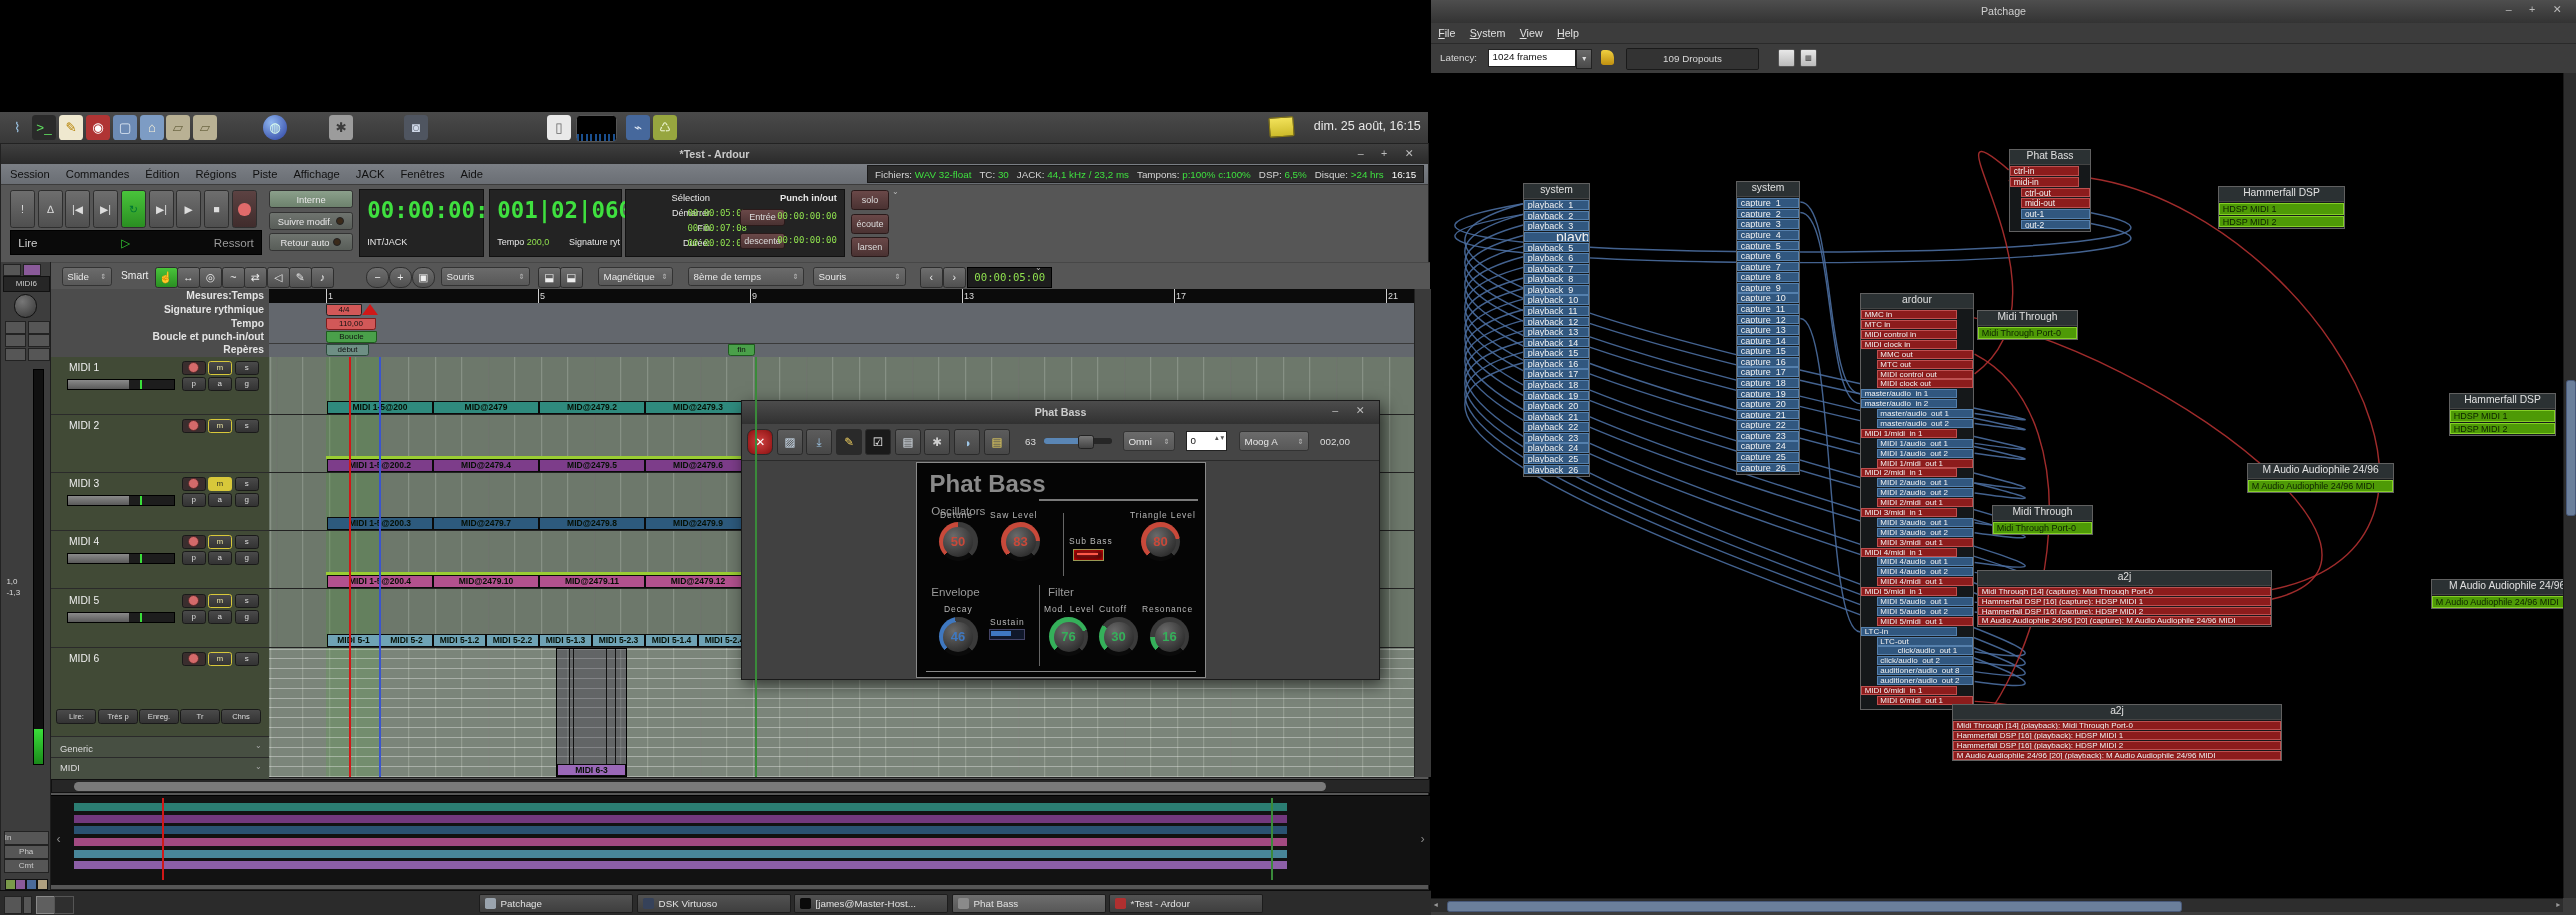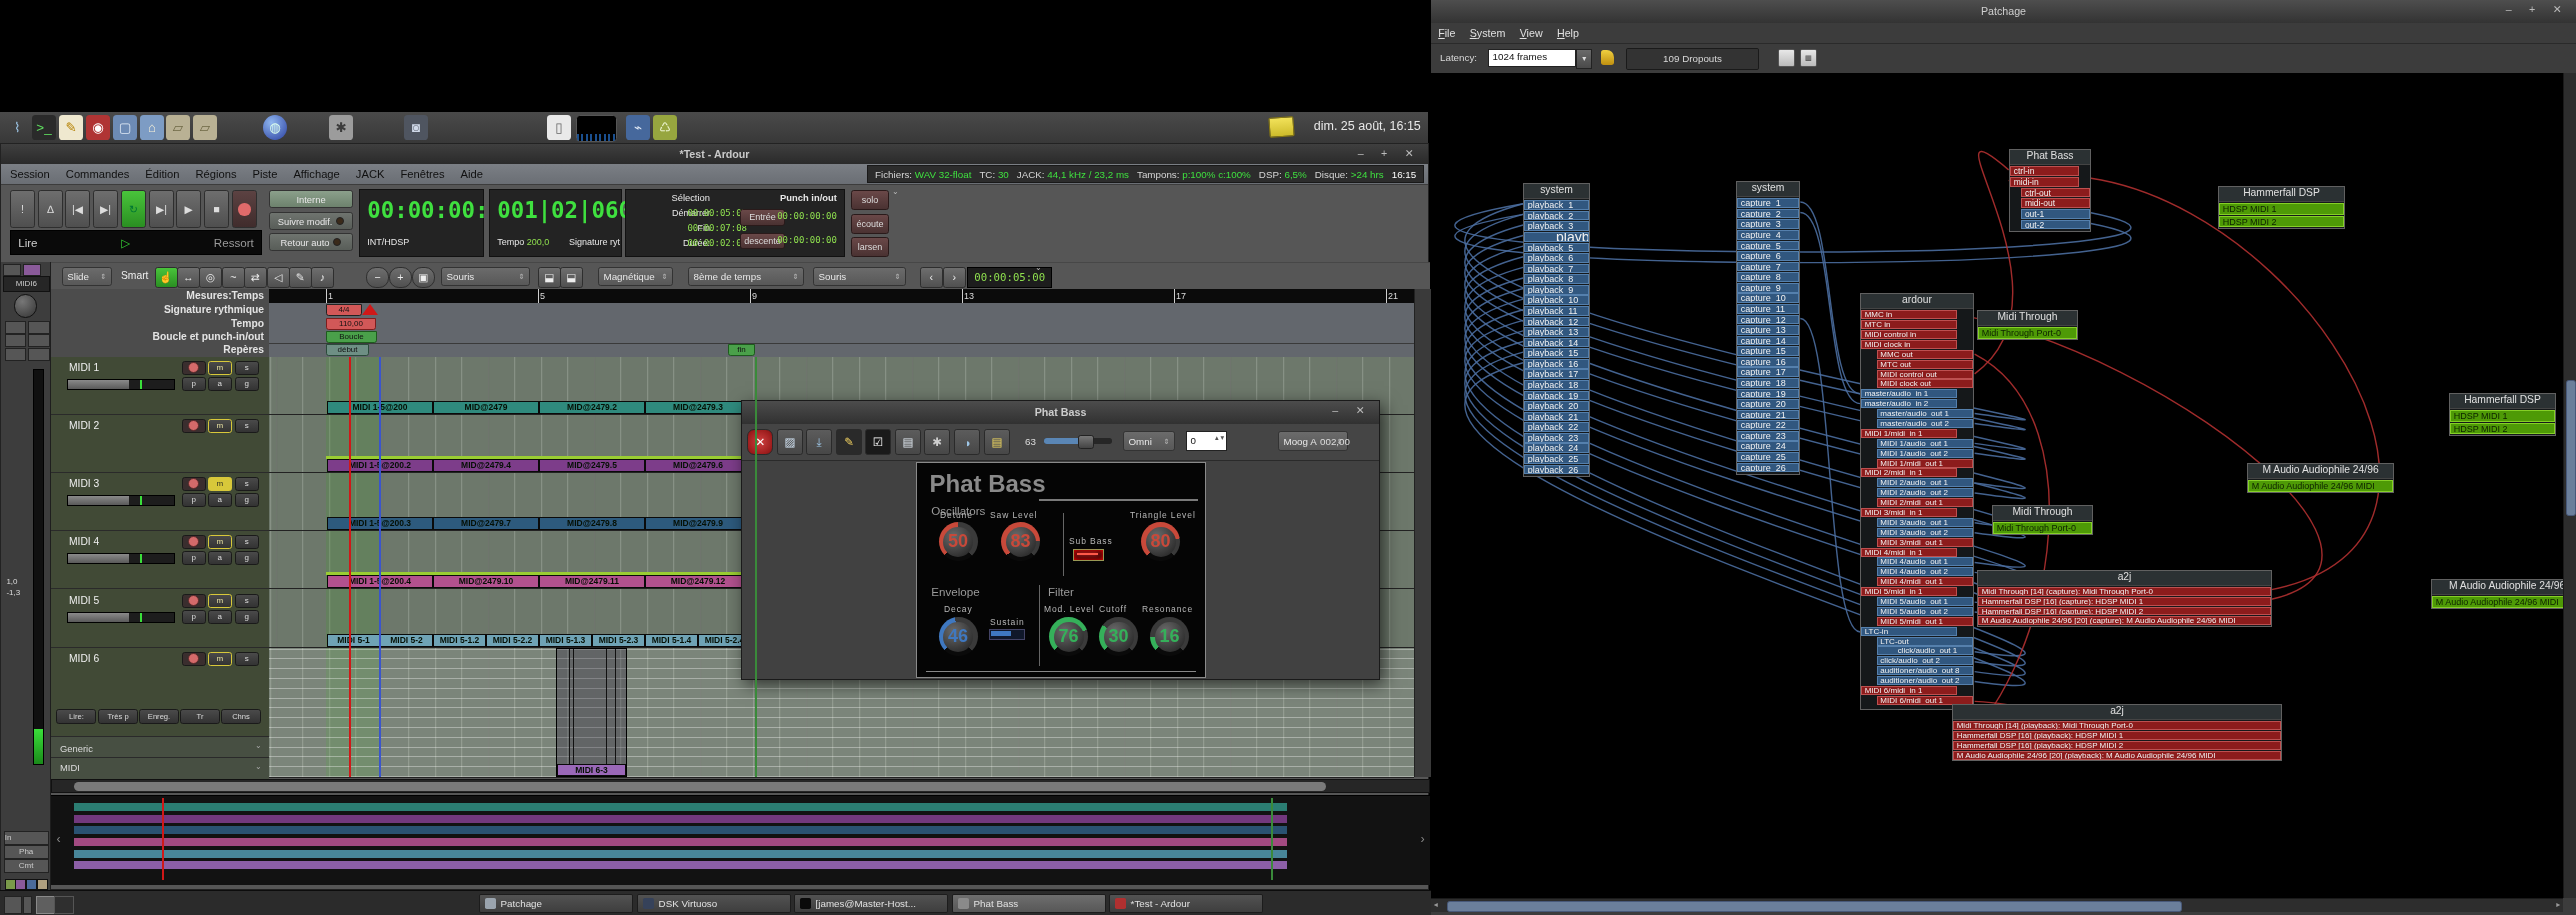--- a/index.html
+++ b/index.html
@@ -72,21 +72,21 @@
   #right-strip{left:1363px;top:0px;width:16px;height:488px;background:#3a3a3a;border-left:0.9px solid #222;}
   
   #plugin-win{left:741px;top:400px;width:639px;height:280px;background:#414141;border:0.9px solid #1a1a1a;box-shadow:3.6px 5.4px 16px rgba(0,0,0,.6);box-sizing:border-box;}
   #pl-title{left:0;top:0;width:100%;height:23px;background:linear-gradient(#4c4c4c,#313131);border-bottom:0.9px solid #222;}
   .pl-tool{top:5.4px;width:24px;height:24px;border:0.9px solid #2a2a2a;border-radius:2.7px;background:linear-gradient(#5c5c5c,#474747);display:flex;align-items:center;justify-content:center;font-size:11.6px;color:#dfe7ef;}
   #pl-gui{left:174px;top:61px;width:290px;height:216px;background:#050505;border:0.9px solid #8a8a8a;box-sizing:border-box;}
   .gui-sec{color:#9a9a9a;font-size:11.6px;}
   .gui-lab{color:#b8b8b8;font-size:8.5px;letter-spacing:0.9px;}
   .knob{width:39px;height:39px;border-radius:50%;}
   .knob .inner{position:absolute;left:4.5px;top:4.5px;width:30px;height:30px;border-radius:50%;
-      background:radial-gradient(circle at 35% 30%,#6a6a6a,#1c1c1c);display:flex;align-items:center;justify-content:center;font-size:18px;font-weight:bold;}
+      background:radial-gradient(circle at 35% 30%,#6a6a6a,#1c1c1c);display:flex;align-items:center;justify-content:center;font-size:13px;font-weight:bold;}
   
   #taskbar{left:0;top:890px;width:1431px;height:26px;background:#2b2b2b;border-top:0.9px solid #0c0c0c;box-sizing:border-box;}
   .tb-item{top:2.7px;height:19.7px;background:linear-gradient(#525252,#3e3e3e);border:0.9px solid #1c1c1c;border-radius:1.8px;color:#e2e2e2;font-size:9.8px;display:flex;align-items:center;gap:4.5px;padding:0 5.4px;box-sizing:border-box;overflow:hidden;white-space:nowrap;}
   .tb-item.active{background:linear-gradient(#6e6e6e,#575757);}
   
   #patchage{left:1431px;top:0;width:1145px;height:916px;background:#3c3c3c;overflow:hidden;}
   #pg-title{left:0;top:0;width:100%;height:23px;background:linear-gradient(#4e4e4e,#333);}
   #pg-menubar{left:0;top:23px;width:100%;height:20.6px;background:#3c3c3c;border-bottom:0.9px solid #2a2a2a;display:flex;align-items:center;padding-left:7.2px;box-sizing:border-box;}
   #pg-toolbar{left:0;top:44px;width:100%;height:29.5px;background:#3c3c3c;border-bottom:0.9px solid #1e1e1e;}
   #pg-canvas{left:0;top:73px;width:1132px;height:825px;background:#000;overflow:hidden;}
@@ -159,21 +159,21 @@
         <div class="a" id="lire-bar">
           <div style="position: static;">Lire</div>
           <div id="lire-arrow" style="position: static;">▷</div>
           <div style="position: static; color: rgb(154, 154, 154);">Ressort</div>
         </div>
         <div class="a opt-btn" style="top: 5.4px; background: linear-gradient(rgb(139, 160, 139), rgb(109, 130, 109));">Interne</div>
         <div class="a opt-btn" style="top: 27px;">Suivre modif.<div class="led"></div></div>
         <div class="a opt-btn" style="top: 48px;">Retour auto<div class="led"></div></div>
         <div class="a clockbox" style="left: 358px; top: 3.6px; width: 123px; height: 66px;">
           <div class="a bigclock mono" style="left: 7.2px; top: 7.2px;">00:00:00:21</div>
-          <div class="a clock-sub" style="left: 7.2px; top: 47px;">INT/HDSP</div>
+          <div class="a clock-sub" style="left: 7.2px; top: 47px;">INT/JACK</div>
         </div>
         <div class="a clockbox" style="left: 488px; top: 3.6px; width: 131px; height: 66px;">
           <div class="a bigclock mono" style="left: 7.2px; top: 7.2px;">001|02|0600</div>
           <div class="a clock-sub" style="left: 7.2px; top: 47px;">Tempo <span style="color: rgb(143, 224, 79);">200,0</span></div>
           <div class="a clock-sub" style="left: 79px; top: 47px;">Signature ryt</div>
         </div>
         <div class="a clockbox" style="left: 624px; top: 3.6px; width: 218px; height: 66px;">
           <div class="a selbox-label" style="right: 134px; top: 2.7px; font-size: 9.4px;">Sélection</div>
           <div class="a selbox-label" style="right: 134px; top: 18px; font-size: 9px;">Démarrer</div>
           <div class="a selbox-val mono" style="right: 97px; top: 18px;">00:00:05:03</div>
@@ -470,21 +470,21 @@
         <div class="a" style="left: 302px; top: 14.3px; width: 68px; height: 5.4px; background: rgb(38, 38, 38); border-radius: 2.7px;">
           <div class="a" style="left: 0px; top: 0px; width: 55%; height: 100%; background: rgb(90, 134, 181); border-radius: 2.7px;"></div>
           <div class="a" style="left: 50%; top: -3.6px; width: 14.3px; height: 12.5px; background: linear-gradient(rgb(119, 119, 119), rgb(68, 68, 68)); border: 0.9px solid rgb(34, 34, 34); border-radius: 2.7px;"></div>
         </div>
         <div class="a combo" style="left: 381px; top: 7.2px; width: 52px;">
           <div style="position: static;">Omni</div>
           <div class="arr" style="position: static;">⇕</div>
         </div>
         <div class="a" style="left: 444px; top: 7.2px; width: 41px; height: 19.7px; background: rgb(255, 255, 255); color: rgb(17, 17, 17); border: 0.9px solid rgb(34, 34, 34); box-sizing: border-box; padding: 2.7px 3.6px; font-size: 9.8px;">0<div class="a" style="right: 1.8px; top: 0.9px; color: rgb(85, 85, 85); font-size: 7.2px;">▴
 ▾</div></div>
-        <div class="a combo" style="left: 497px; top: 7.2px; width: 70px; margin-left: 39px;">
+        <div class="a combo" style="left: 497px; top: 7.2px; width: 70px;">
           <div style="position: static;">Moog A</div>
           <div class="arr" style="position: static;">⇕</div>
         </div>
         <div class="a" style="left: 578px; top: 11.6px; color: rgb(221, 221, 221);">002,00</div>
       </div>
     <div class="a" id="pl-gui">
         <div class="a" style="left: 12.5px; top: 7.2px; font-size: 24px; font-weight: bold; color: rgb(138, 138, 138);">Phat Bass</div>
         <div class="a" style="left: 122px; top: 36px; width: 159px; height: 1.8px; background: rgb(122, 122, 122);"></div>
         <div class="a gui-sec" style="left: 14.3px; top: 41px;">Oscillators</div>
         <div class="a" style="left: 146px; top: 50px; width: 0.9px; height: 63px; background: rgb(102, 102, 102);"></div>

